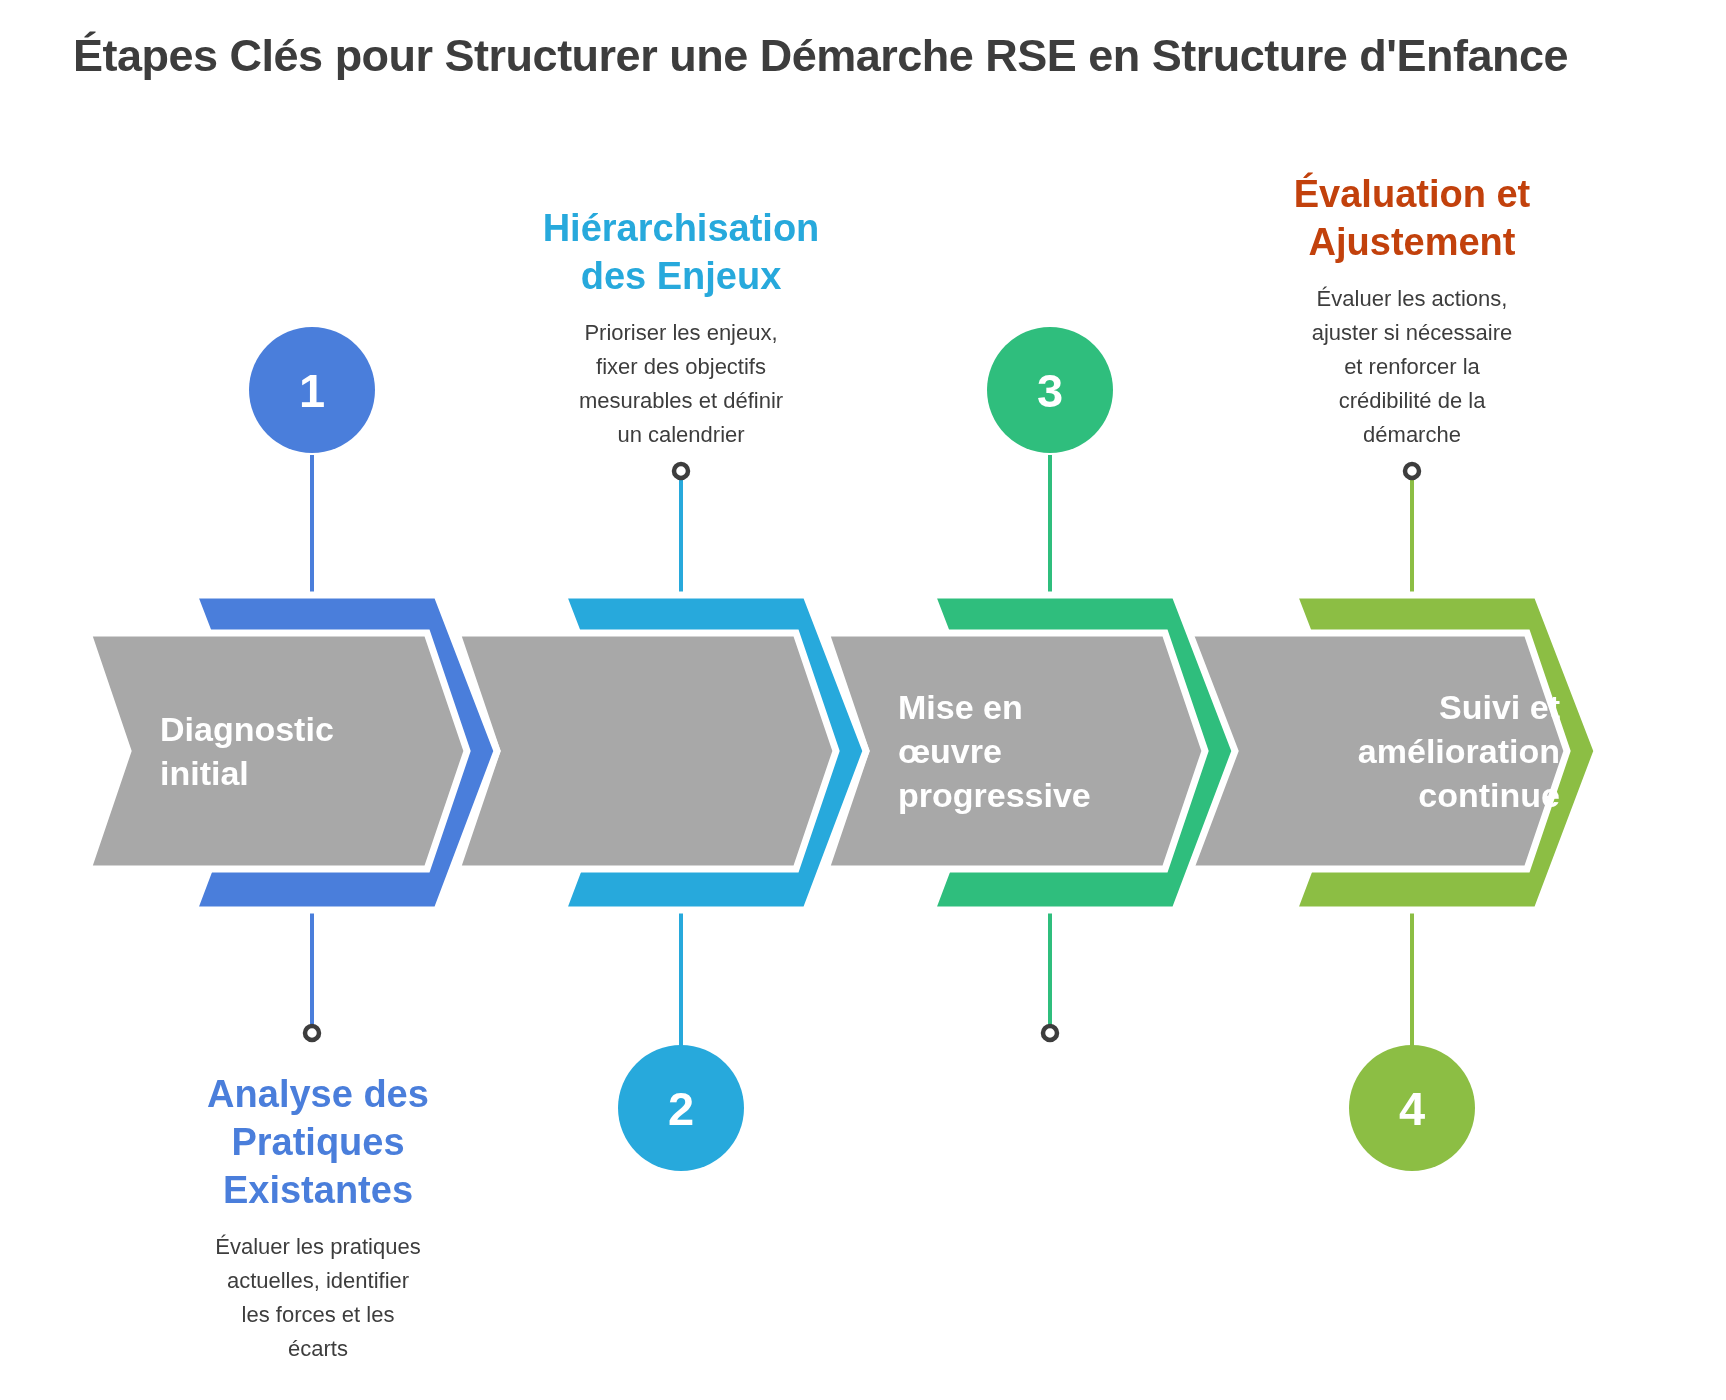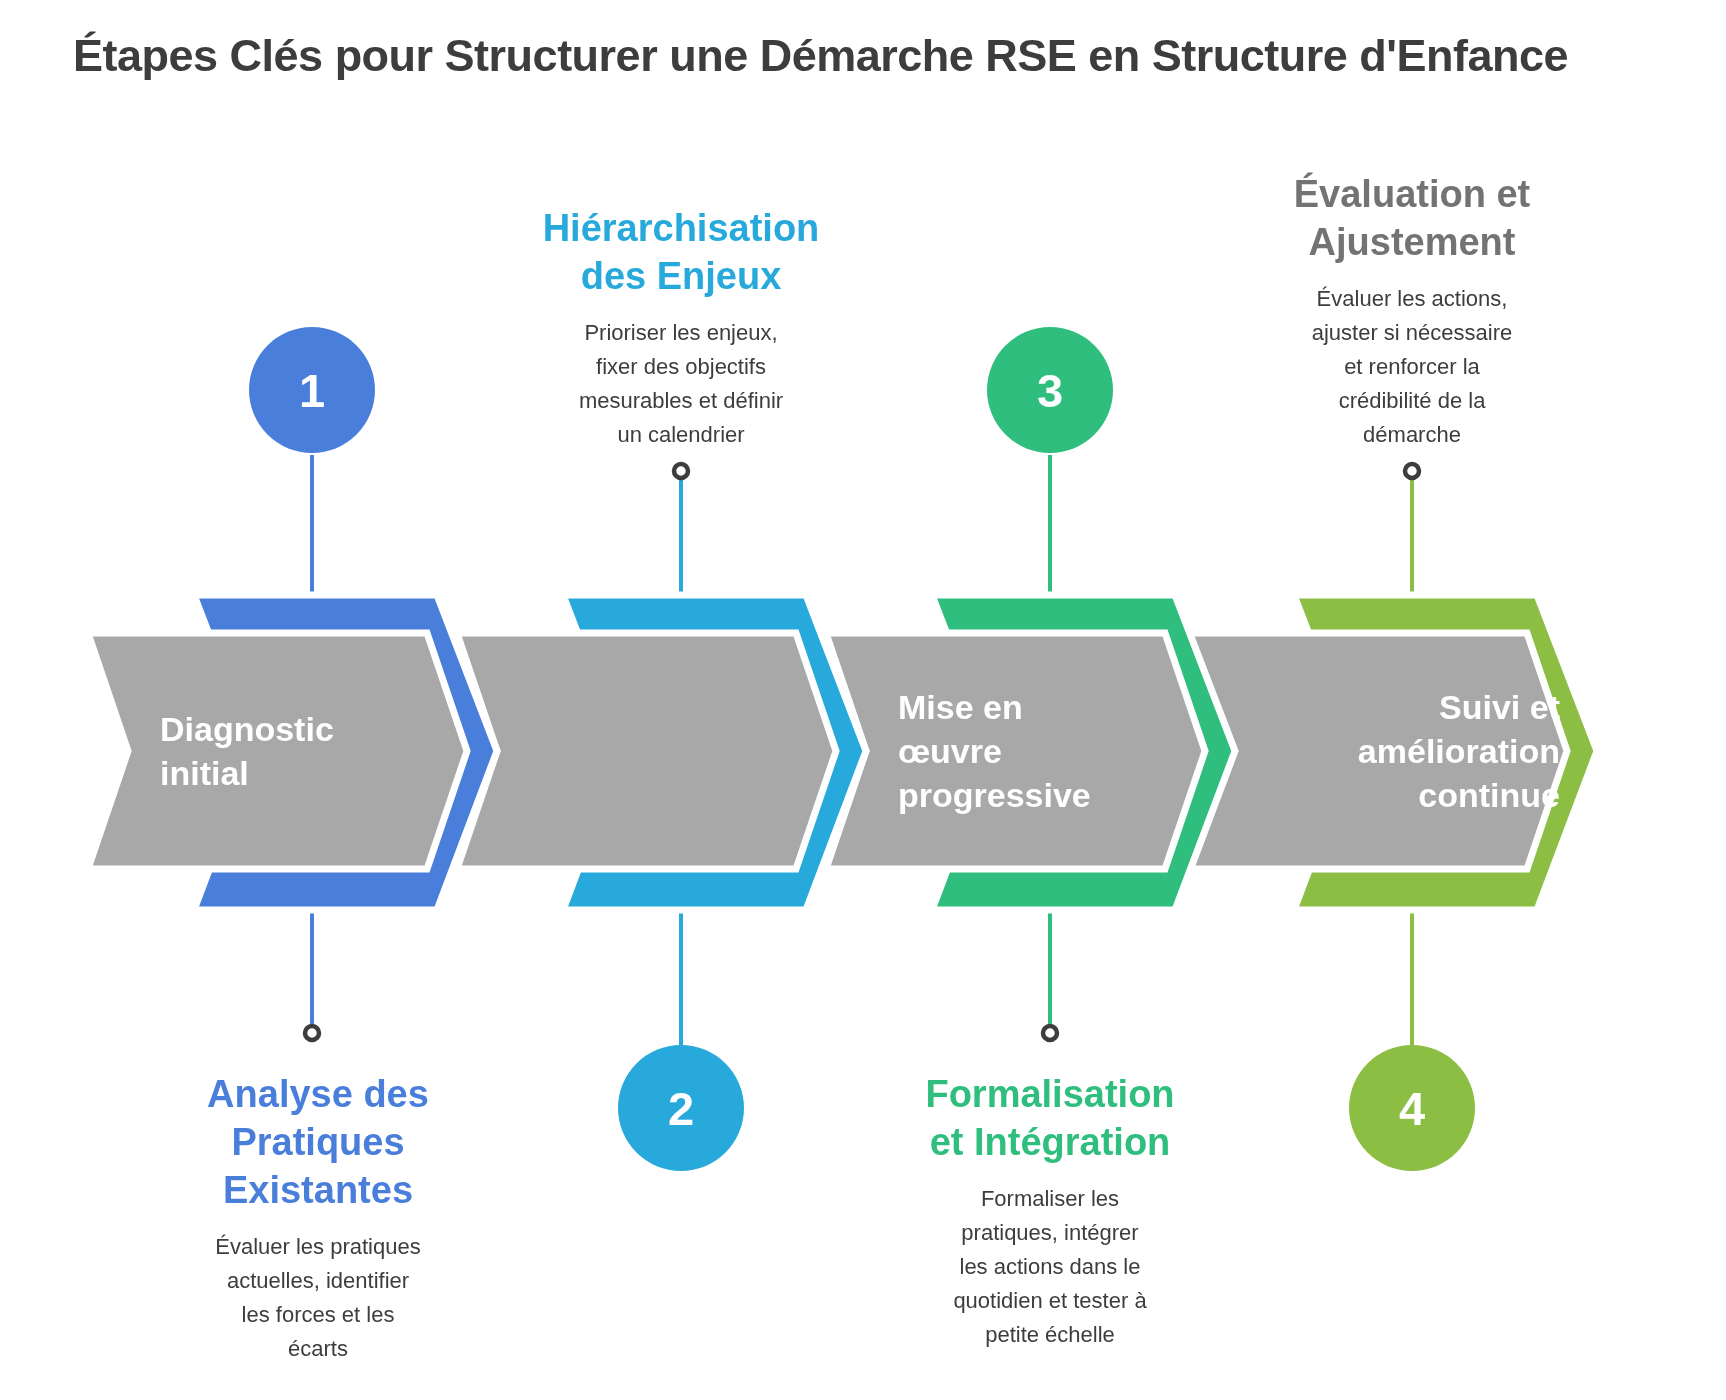--- a/index.html
+++ b/index.html
@@ -108,32 +108,23 @@
 
   <div class="callout" style="left:511px;bottom:948px;">
     <h3 style="color: rgb(39, 169, 220);">Hiérarchisation
 des Enjeux</h3>
     <p style="color: rgb(61, 61, 61);">Prioriser les enjeux,
 fixer des objectifs
 mesurables et définir
 un calendrier</p>
   </div>
 
-  <div class="callout" style="left:880px;top:1070px;">
-    <h3 style="color: rgb(47, 190, 125);">Formalisation
-et Intégration</h3>
-    <p style="color: rgb(61, 61, 61);">Formaliser les
-pratiques, intégrer
-les actions dans le
-quotidien et tester à
-petite échelle</p>
-  </div>
 
   <div class="callout" style="left:1242px;bottom:948px;">
-    <h3 style="color: #737373;">Évaluation et
+    <h3 style="color: #c2410c;">Évaluation et
 Ajustement</h3>
     <p style="color: rgb(61, 61, 61);">Évaluer les actions,
 ajuster si nécessaire
 et renforcer la
 crédibilité de la
 démarche</p>
   </div>
 
 </div>
 

